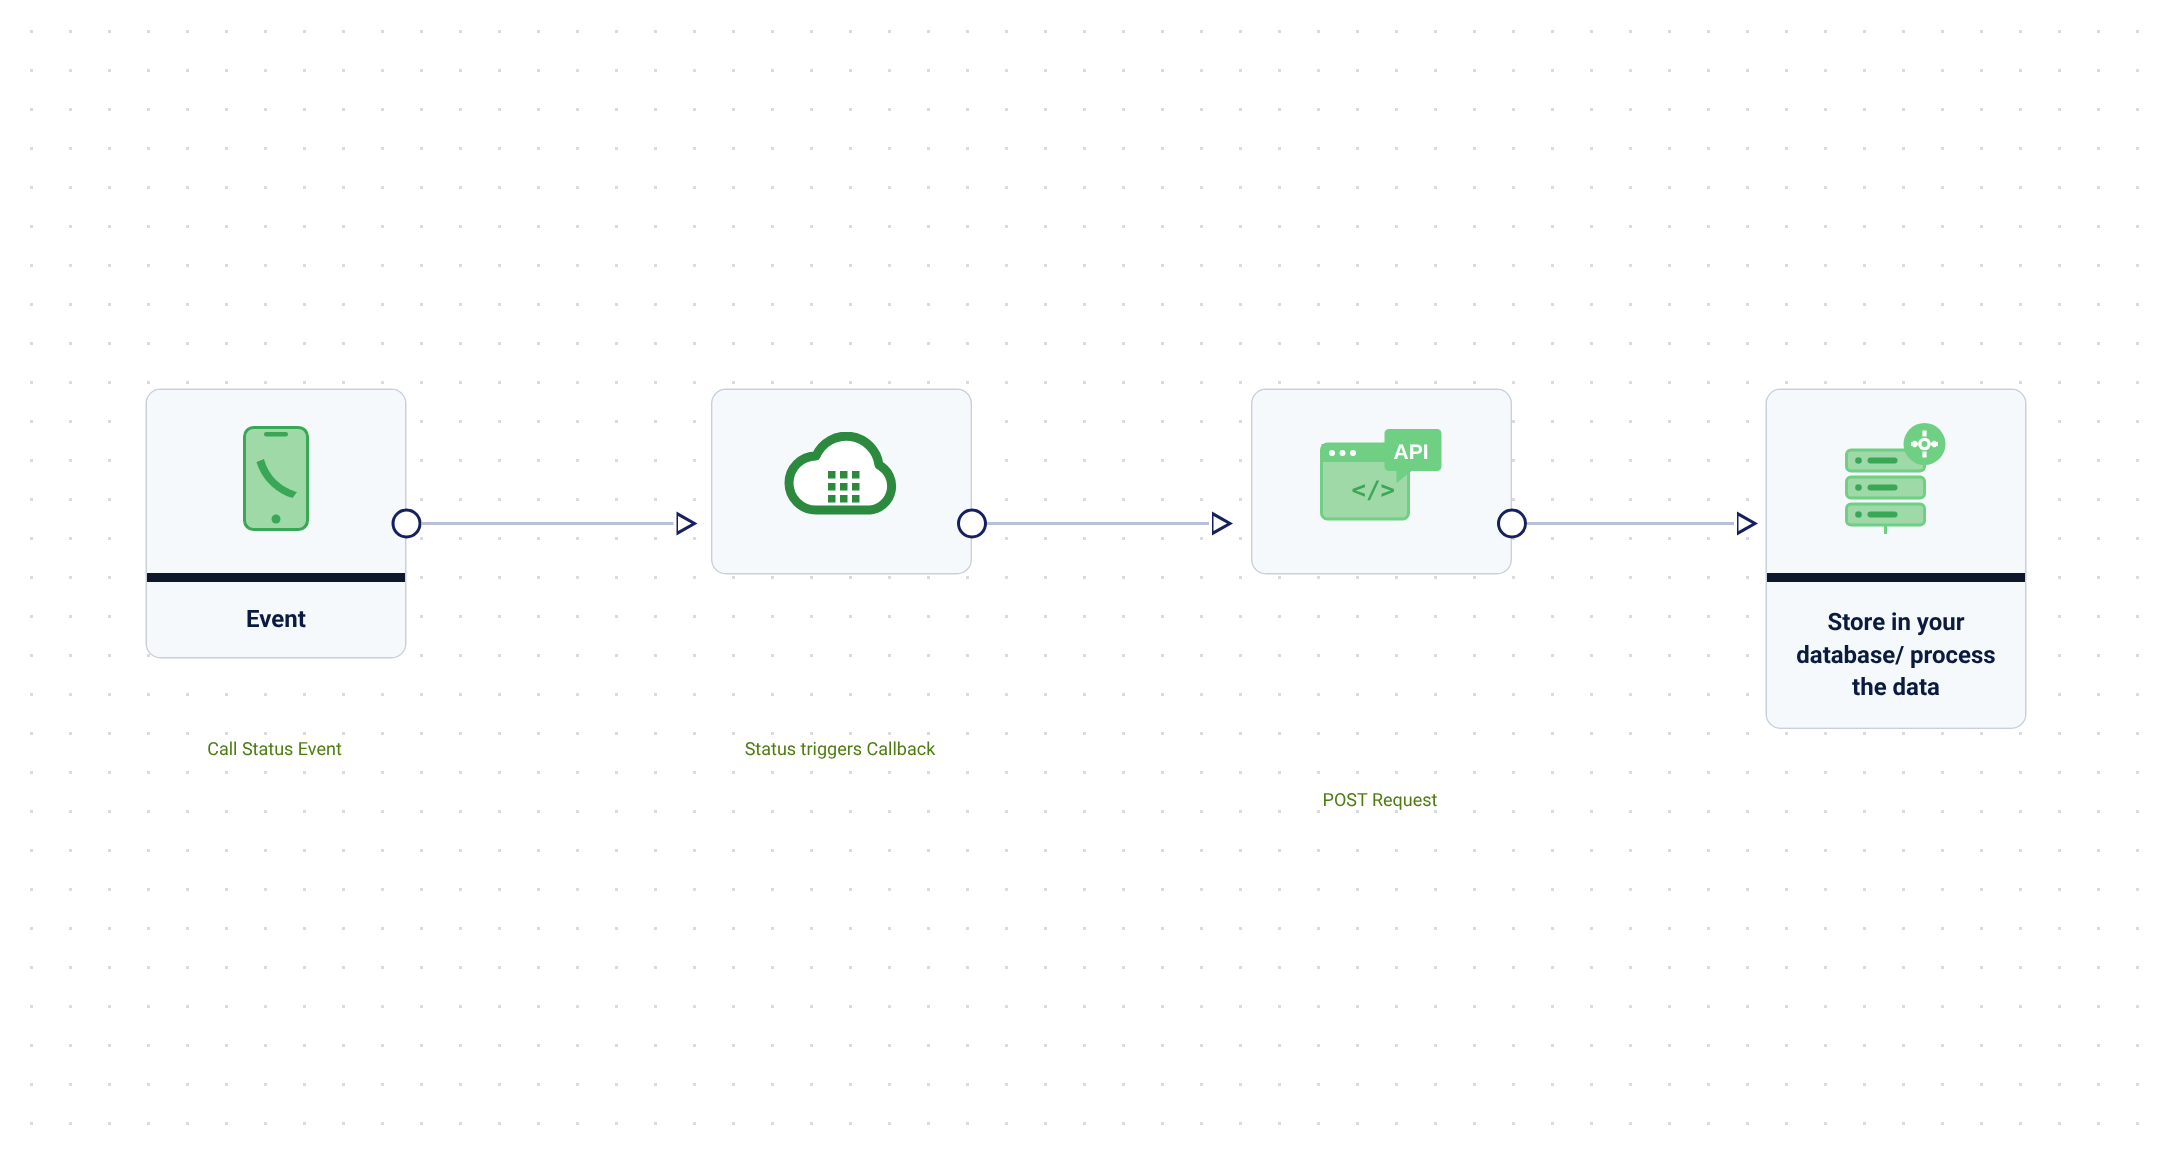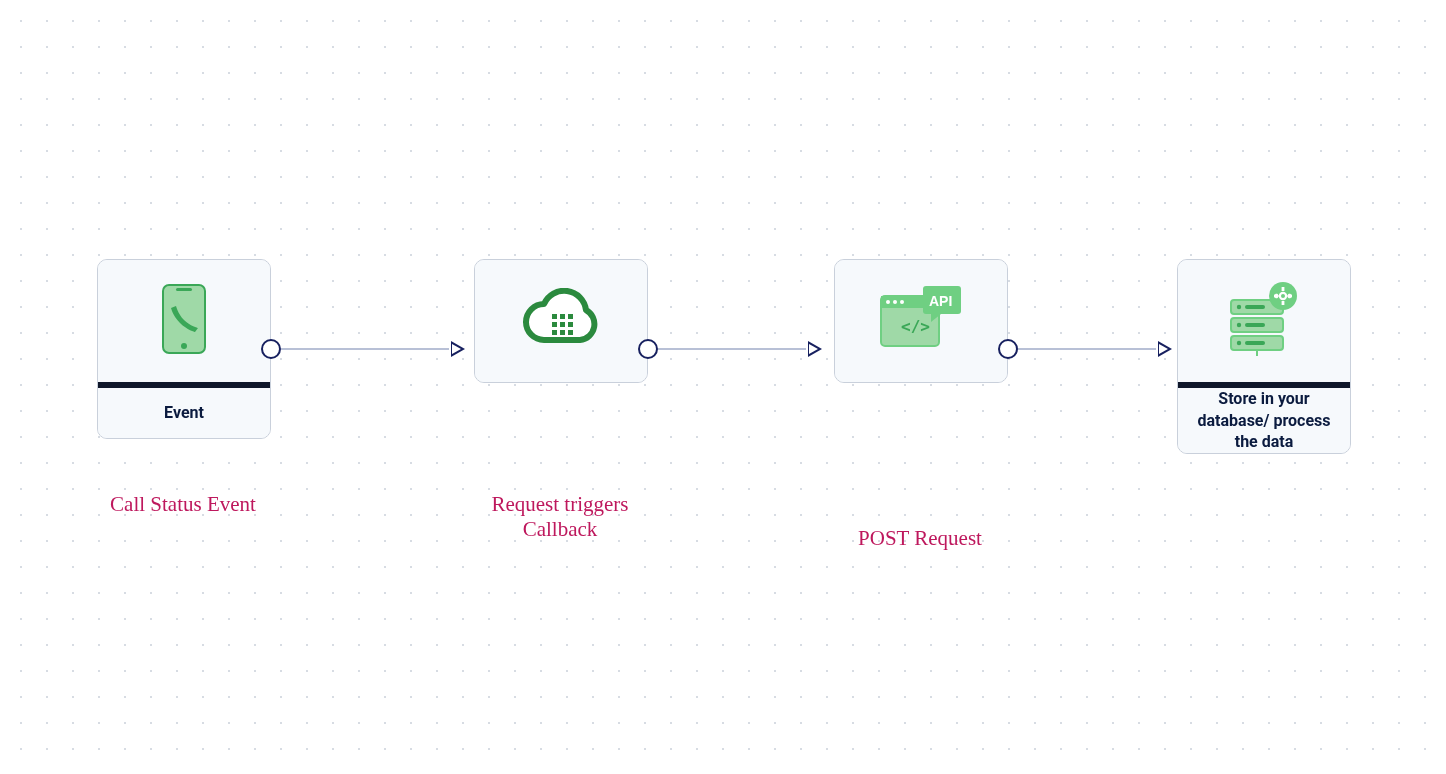--- a/index.html
+++ b/index.html
@@ -46,24 +46,23 @@
     text-align: center;
     font-weight: 700;
     font-size: 16px;
     color: #0b1b3f;
     line-height: 1.35;
     background: #f6f9fc;
   }
   .caption {
     position: absolute;
     text-align: center;
-    color: #be185d;
-    font-size: 21px;
+    color: #4d7c0f;
+    font-size: 12px;
     font-weight: 400;
-    font-family: Liberation Serif, serif;
   }
   
   .connector {
     position: absolute;
     top: 339px;
     height: 20px;
   }
   .connector .port {
     position: absolute;
     top: 0;
@@ -141,21 +140,21 @@
             <rect x="38" y="34" width="5" height="5"></rect>
             <rect x="46" y="34" width="5" height="5"></rect>
             <rect x="30" y="42" width="5" height="5"></rect>
             <rect x="38" y="42" width="5" height="5"></rect>
             <rect x="46" y="42" width="5" height="5"></rect>
           </g>
         </svg>
       </span>
     </div>
   </div>
-  <div class="caption" style="left:454px; top:492px; width:212px;">Request triggers Callback</div>
+  <div class="caption" style="left:454px; top:492px; width:212px;">Status triggers Callback</div>
 
   <div class="connector" style="left:638px; width:200px;">
     <div class="port" style="left:0;"></div>
     <div class="line" style="left:20px; width:148px;"></div>
     <div class="arrow" style="left:170px;"></div>
   </div>
 
   <div class="node" style="left:834px; top:259px;">
     <div class="icon-area">
       <span>
@@ -206,16 +205,16 @@
               <rect x="3.2" y="-6.6" width="2.8" height="4" transform="rotate(45)"></rect>
               <rect x="-6" y="-6.6" width="2.8" height="4" transform="rotate(-45)"></rect>
               <rect x="3.2" y="2.6" width="2.8" height="4" transform="rotate(-45)"></rect>
               <rect x="-6" y="2.6" width="2.8" height="4" transform="rotate(45)"></rect>
             </g>
             <circle r="2" fill="#6fcf82"></circle>
           </g>
         </svg>
       </span>
     </div>
-    <div class="label-area" style="padding:0 8px;">Store in your database/ process the data</div>
+    <div class="label-area" style="padding:16px 8px;">Store in your database/ process the data</div>
   </div>
 
 </div>
 
 </body></html>

